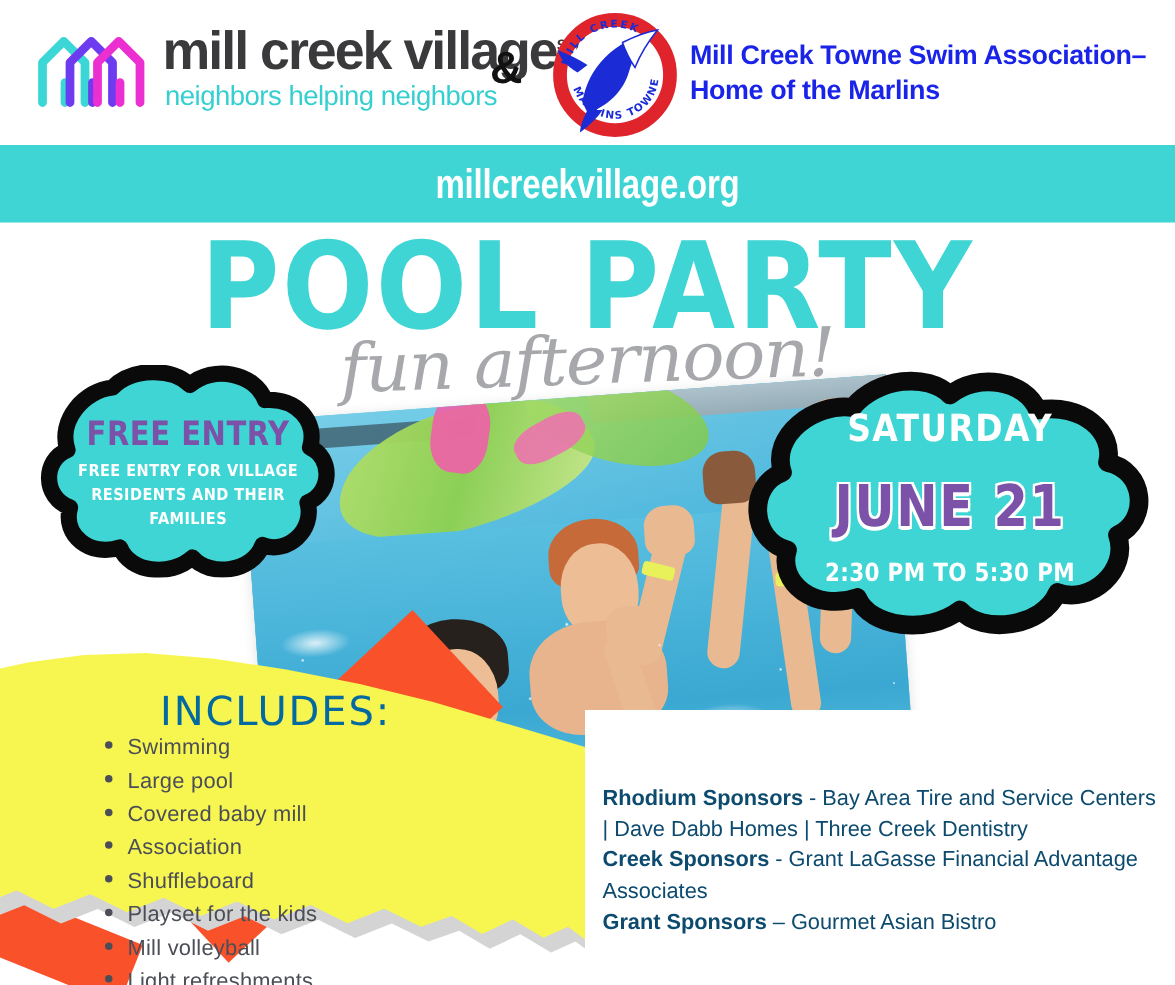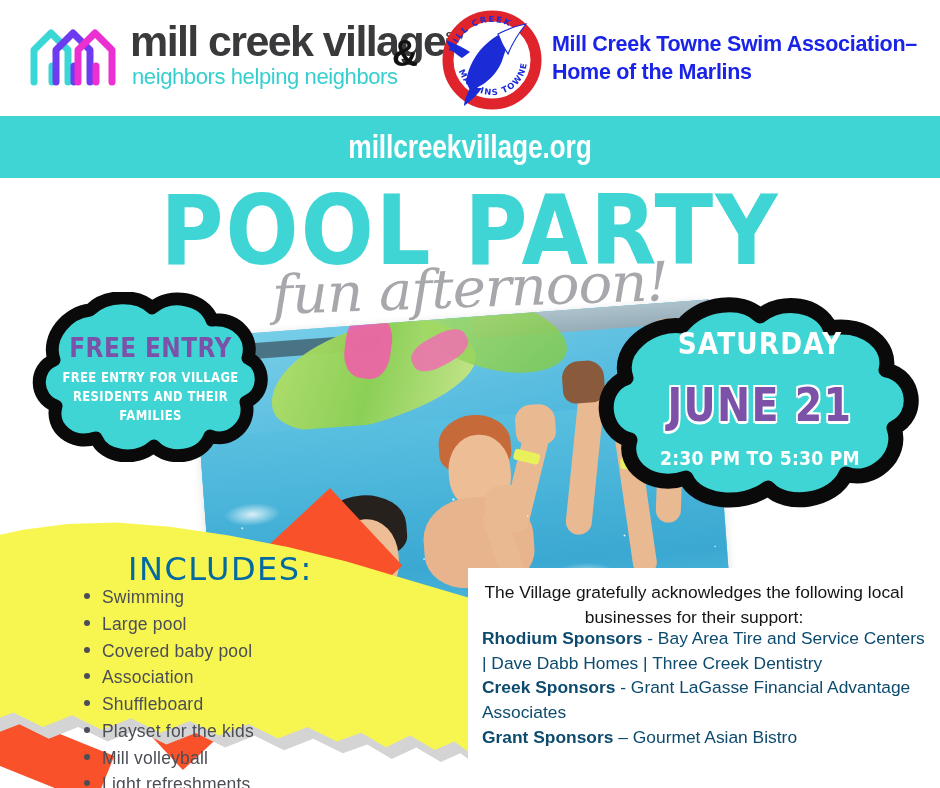--- a/index.html
+++ b/index.html
@@ -402,21 +402,21 @@
 
   <div class="orange-stripe"></div>
   <div class="orange-bl"></div>
 
   <div class="yellow-shadow"></div>
   <div class="yellow-panel"></div>
   <div class="includes-head">INCLUDES:</div>
   <ul class="includes-list">
     <li>Swimming</li>
     <li>Large pool</li>
-    <li>Covered baby pool</li>
+    <li>Covered baby mill</li>
     <li>Association</li>
     <li>Shuffleboard</li>
     <li>Playset for the kids</li>
     <li>Mill volleyball</li>
     <li>Light refreshments</li>
   </ul>
 
   <div class="blob free-blob">
     <svg viewBox="0 0 245 170" width="245" height="170">
       <path d="M62,18 C78,2 110,2 124,16 C142,0 176,6 184,28 C210,26 226,46 220,66
@@ -434,21 +434,20 @@
                C326,80 330,120 304,132 C314,160 282,188 256,178
                C244,206 196,212 178,192 C152,212 106,206 96,182
                C62,194 32,170 40,144 C10,136 8,92 36,82 C26,52 62,26 92,30 Z" fill="#3ed5d4" stroke="#0a0a0a" stroke-width="15" stroke-linejoin="round"></path>
     </svg>
     <div class="blob-text date-day">SATURDAY</div>
     <div class="blob-text date-date">JUNE 21</div>
     <div class="blob-text date-time">2:30 PM TO 5:30 PM</div>
   </div>
 
   <div class="sponsor-box">
-    <div class="sponsor-intro">The Village gratefully acknowledges the following local businesses for their support:</div>
     <div class="sponsor-lines">
       <div class="sponsor-row">
         <span class="tier">Rhodium Sponsors</span><span> - </span><span>Bay Area Tire and Service Centers | Dave Dabb Homes | Three Creek Dentistry</span>
       </div>
       <div class="sponsor-row">
         <span class="tier">Creek Sponsors</span><span> - </span><span>Grant LaGasse Financial Advantage Associates</span>
       </div>
       <div class="sponsor-row">
         <span class="tier">Grant Sponsors</span><span> – </span><span>Gourmet Asian Bistro</span>
       </div>

